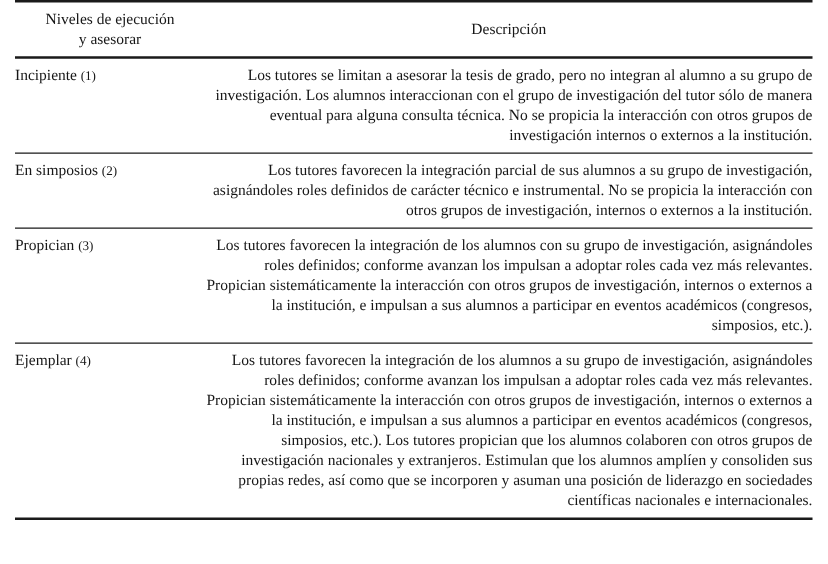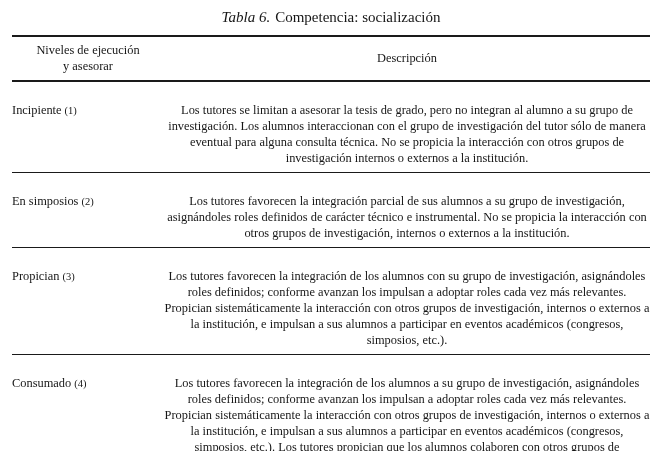--- a/index.html
+++ b/index.html
@@ -48,48 +48,45 @@
     vertical-align: middle;
     padding: 5px 0 6px 0;
     border-top: 2px solid #1a1a1a;
     border-bottom: 2px solid #1a1a1a;
   }
   th.levels-header {
     white-space: pre-line;  
   }
   table.rubric tbody td {
     vertical-align: top;
-    padding: 20px 0 6px 0;
+    padding: 5px 0 6px 0;
     border-bottom: 1px solid #1a1a1a;
   }
   table.rubric tbody tr:last-child td {
     border-bottom: 2px solid #1a1a1a;
   }
   td.level-cell {
     padding-left: 16px;
     padding-right: 4px;
   }
   td.description-cell {
     padding-right: 5px;
-    text-align: center;
+    text-align: right;
     margin-top: 15px;
   }
   .score {
     font-size: 10.5px;
     margin-left: 3px;
   }
 </style>
 </head>
 <body>
 
 <div class="page">
 
-  <div class="table-title">
-    <span class="title-prefix">Tabla 6.</span><span>Competencia: socialización</span>
-  </div>
 
   <table class="rubric">
     <colgroup>
       <col class="col-levels">
       <col class="col-description">
     </colgroup>
     <thead>
       <tr>
         <th class="levels-header">Niveles de ejecución
 y asesorar</th>
@@ -103,19 +100,19 @@
       </tr>
       <tr>
         <td class="level-cell"><span>En simposios</span><span class="score">(2)</span></td>
         <td class="description-cell">Los tutores favorecen la integración parcial de sus alumnos a su grupo de investigación, asignándoles roles definidos de carácter técnico e instrumental. No se propicia la interacción con otros grupos de investigación, internos o externos a la institución.</td>
       </tr>
       <tr>
         <td class="level-cell"><span>Propician</span><span class="score">(3)</span></td>
         <td class="description-cell">Los tutores favorecen la integración de los alumnos con su grupo de investigación, asignándoles roles definidos; conforme avanzan los impulsan a adoptar roles cada vez más relevantes. Propician sistemáticamente la interacción con otros grupos de investigación, internos o externos a la institución, e impulsan a sus alumnos a participar en eventos académicos (congresos, simposios, etc.).</td>
       </tr>
       <tr>
-        <td class="level-cell"><span>Consumado</span><span class="score">(4)</span></td>
+        <td class="level-cell"><span>Ejemplar</span><span class="score">(4)</span></td>
         <td class="description-cell">Los tutores favorecen la integración de los alumnos a su grupo de investigación, asignándoles roles definidos; conforme avanzan los impulsan a adoptar roles cada vez más relevantes. Propician sistemáticamente la interacción con otros grupos de investigación, internos o externos a la institución, e impulsan a sus alumnos a participar en eventos académicos (congresos, simposios, etc.). Los tutores propician que los alumnos colaboren con otros grupos de investigación nacionales y extranjeros. Estimulan que los alumnos amplíen y consoliden sus propias redes, así como que se incorporen y asuman una posición de liderazgo en sociedades científicas nacionales e internacionales.</td>
       </tr>
     </tbody>
   </table>
 
 </div>
 
 </body></html>

